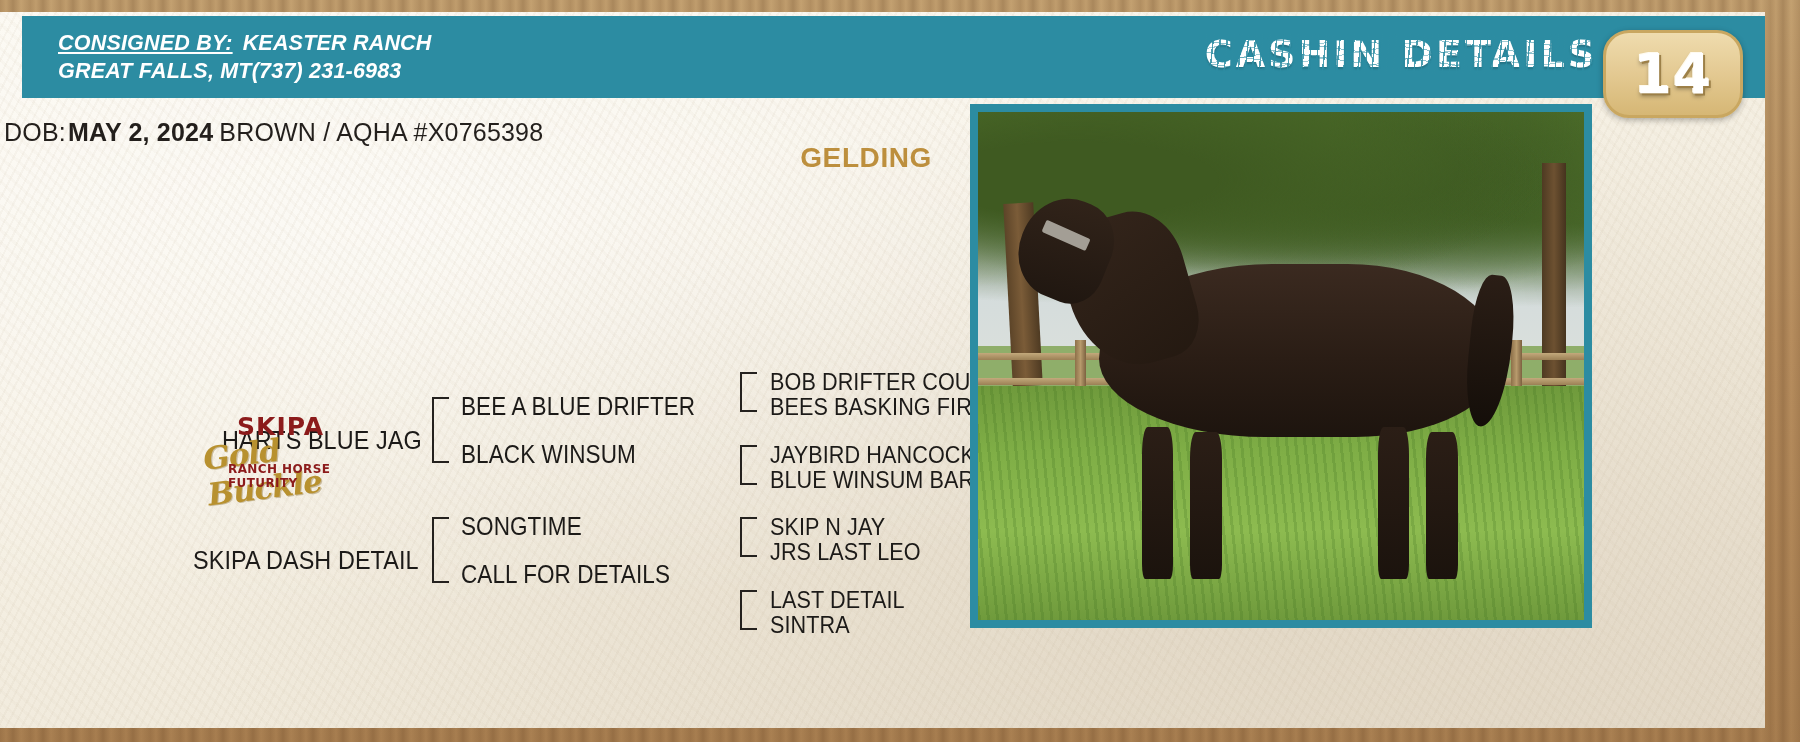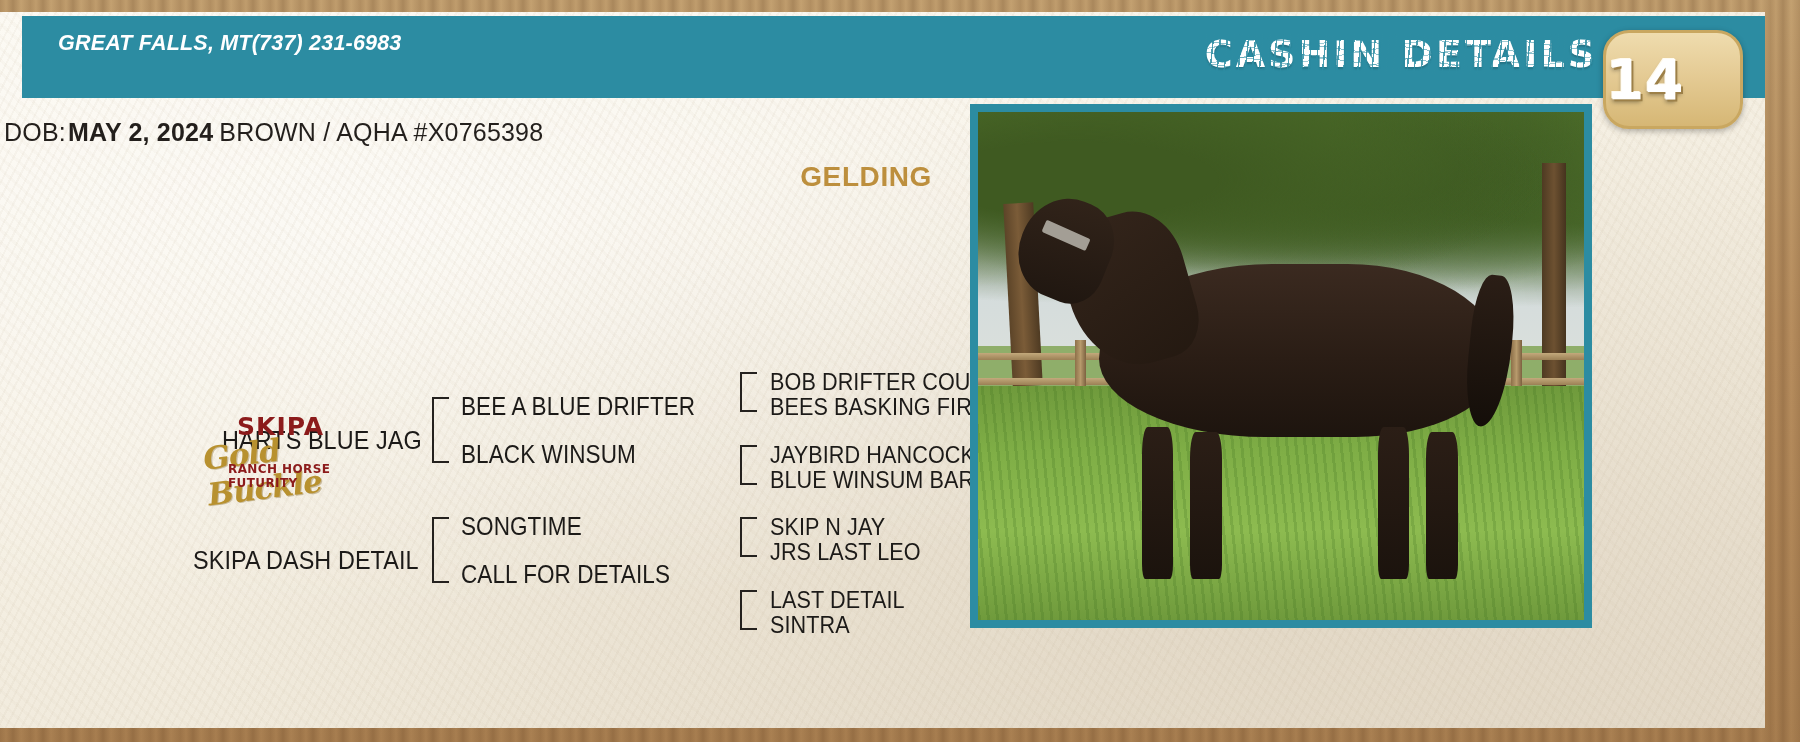--- a/index.html
+++ b/index.html
@@ -97,28 +97,28 @@
       repeating-linear-gradient(170deg, rgba(44,140,162,0.45) 0 1px, rgba(44,140,162,0) 1px 15px);
     pointer-events: none;
   }
 
   
   .lot-badge {
     position: absolute;
     right: 22px;
     top: 14px;
     width: 140px;
-    height: 99px;
+    height: 88px;
     border-radius: 26px;
     background: linear-gradient(180deg, #efdcae 0%, #e4ca93 48%, #d6b775 100%);
     border: 3px solid #c9a760;
     box-shadow: 0 2px 6px rgba(0,0,0,0.30);
     display: flex;
     align-items: center;
-    justify-content: flex-start;
+    justify-content: center;
     margin-left: 24px;
   }
   .lot-number {
     font-family: "DejaVu Sans", sans-serif;
     font-size: 55px;
     font-weight: bold;
     color: #ffffff;
     letter-spacing: 1px;
     text-shadow:
       2px 2px 0 #9d8048,
@@ -138,21 +138,21 @@
     letter-spacing: .2px;
     white-space: nowrap;
   }
   .identity .dob-label { font-weight: normal; }
   .identity .dob-value { font-weight: bold; margin: 0 6px 0 2px; }
   .identity .colorreg { font-weight: normal; }
 
   .sex-line {
     position: absolute;
     left: 0;
-    top: 161px;
+    top: 142px;
     width: 1095px;
     text-align: right;
     padding-right: 163px;
     font-size: 28px;
     font-weight: bold;
     color: #bd8f3d;
     letter-spacing: .6px;
   }
 
   
@@ -375,20 +375,23 @@
   .leg.l4 { left: 74%; height: 29%; }
 </style>
 </head>
 <body>
 
 <div class="page">
   <div class="paper"></div>
 
   <div class="header-bar">
     <div class="consignor">
+      <div class="consignor-line">
+        <span class="consignor-label">CONSIGNED BY:</span><span class="consignor-name">KEASTER RANCH</span>
+      </div>
       <div class="consignor-line">
         <span class="consignor-city">GREAT FALLS, MT</span><span class="consignor-phone">(737) 231-6983</span>
       </div>
     </div>
 
     <div class="sale-title">CASHIN DETAILS</div>
 
     <div class="lot-badge">
       <span class="lot-number">14</span>
     </div>

